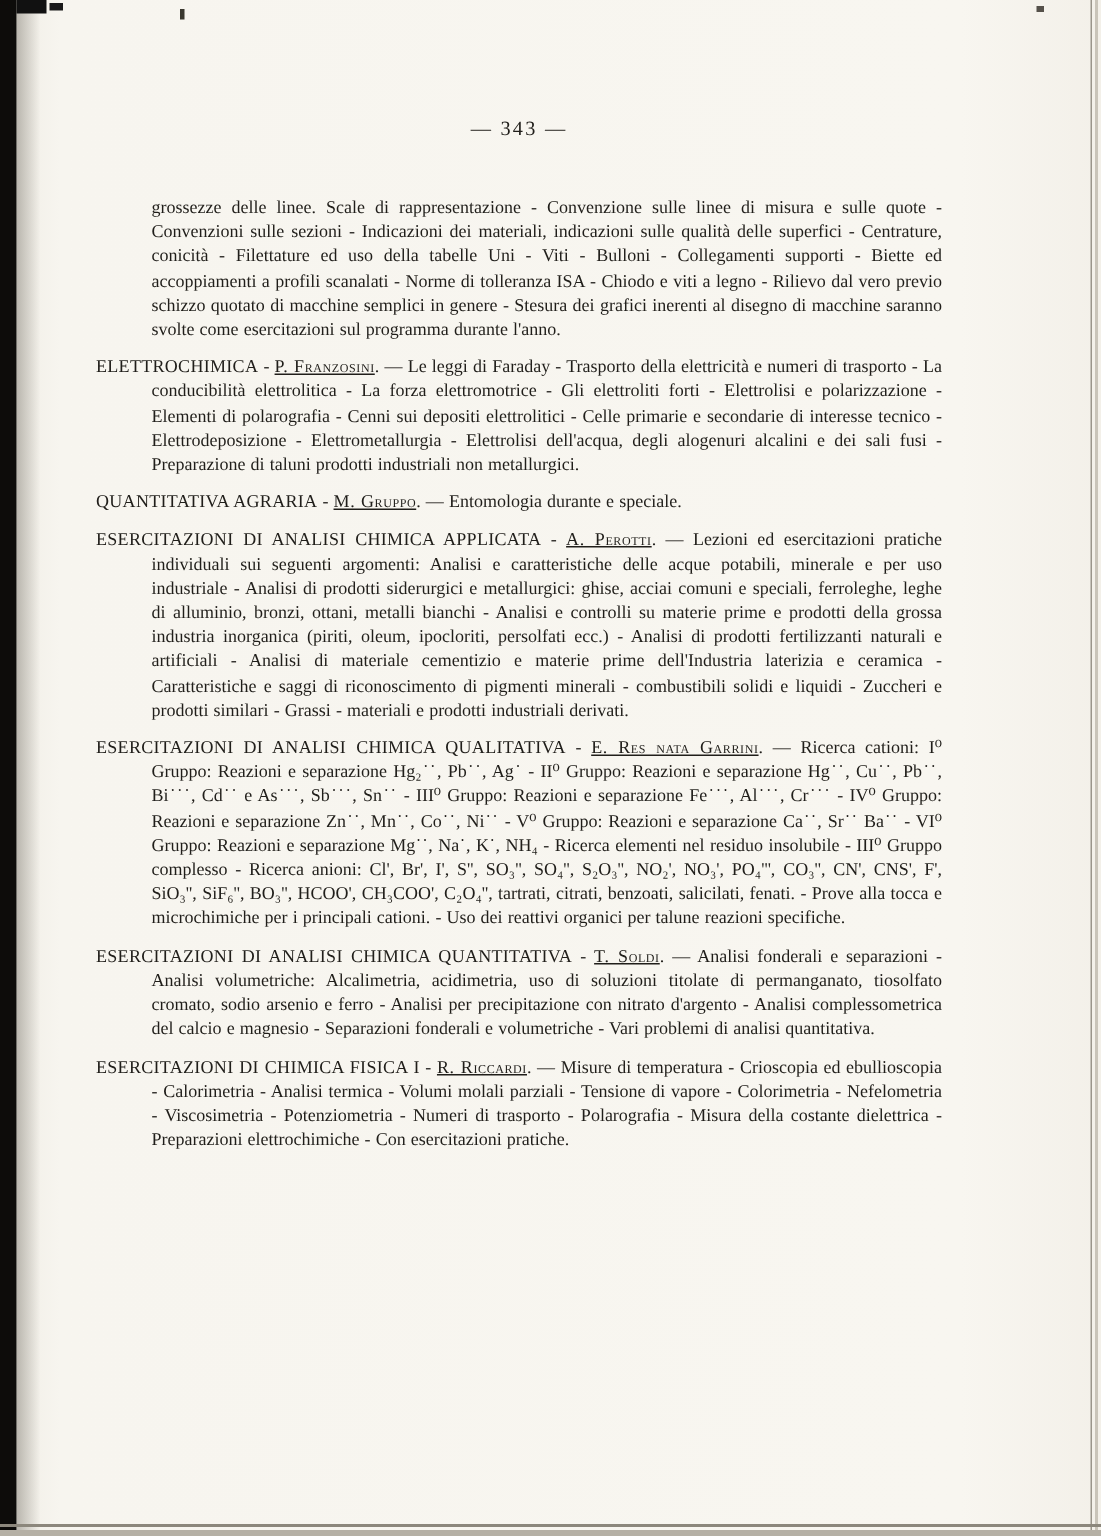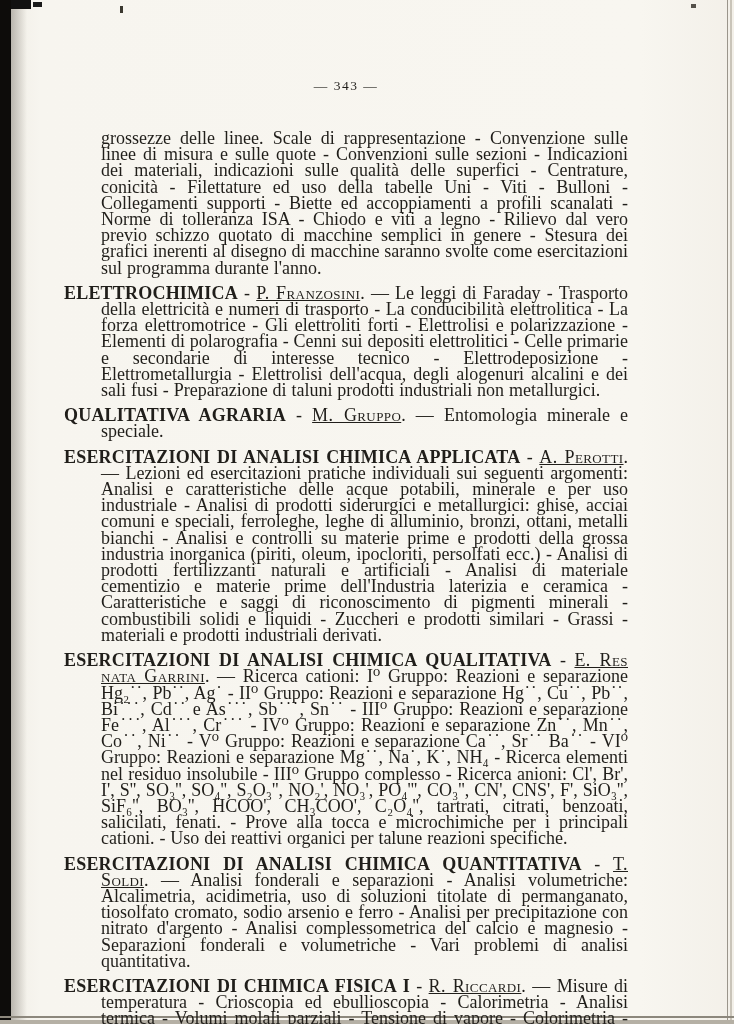--- a/index.html
+++ b/index.html
@@ -30,28 +30,28 @@
     color:#201e1a;
   }
   .pagenum{
     text-align:center;
     font-size:13.5px;
     letter-spacing:1.5px;
     margin:0 0 36px 0;
   }
   p.para{
     margin:0 0 9px 0;
-    font-size:18px;
+    font-size:12px;
     line-height:16.2px;
     text-align:justify;
     word-spacing:0.4px;
   }
   p.cont{padding-left:37px;}
   p.entry{padding-left:37px;text-indent:-37px;}
-  .title{font-weight:bold;letter-spacing:0.2px;}
+  .title{font-weight:normal;letter-spacing:0.2px;}
   .author{font-variant:small-caps;letter-spacing:0.4px;text-decoration:underline;}
 </style>
 </head>
 <body>
 
 <div class="page">
 
   <div class="scan-left-bar"></div>
   <div class="scan-left-shadow"></div>
   <div class="scan-corner-a"></div>
@@ -64,21 +64,21 @@
   <div class="scan-bottom-dark"></div>
 
   <div class="content">
 
     <div class="pagenum">— 343 —</div>
 
     <p class="para cont"><span>grossezze delle linee. Scale di rappresentazione - Convenzione sulle linee di misura e sulle quote - Convenzioni sulle sezioni - Indicazioni dei materiali, indicazioni sulle qualità delle superfici - Centrature, conicità - Filettature ed uso della tabelle Uni - Viti - Bulloni - Collegamenti supporti - Biette ed accoppiamenti a profili scanalati - Norme di tolleranza ISA - Chiodo e viti a legno - Rilievo dal vero previo schizzo quotato di macchine semplici in genere - Stesura dei grafici inerenti al disegno di macchine saranno svolte come esercitazioni sul programma durante l'anno.</span></p>
 
     <p class="para entry"><span class="title">ELETTROCHIMICA</span><span> - </span><span class="author">P. Franzosini</span><span>. — </span><span>Le leggi di Faraday - Trasporto della elettricità e numeri di trasporto - La conducibilità elettrolitica - La forza elettromotrice - Gli elettroliti forti - Elettrolisi e polarizzazione - Elementi di polarografia - Cenni sui depositi elettrolitici - Celle primarie e secondarie di interesse tecnico - Elettrodeposizione - Elettrometallurgia - Elettrolisi dell'acqua, degli alogenuri alcalini e dei sali fusi - Preparazione di taluni prodotti industriali non metallurgici.</span></p>
 
-    <p class="para entry"><span class="title">QUALITATIVA AGRARIA</span><span> - </span><span class="author">M. Gruppo</span><span>. — </span><span>Entomologia minerale e speciale.</span></p>
+    <p class="para entry"><span class="title">QUANTITATIVA AGRARIA</span><span> - </span><span class="author">M. Gruppo</span><span>. — </span><span>Entomologia durante e speciale.</span></p>
 
     <p class="para entry"><span class="title">ESERCITAZIONI DI ANALISI CHIMICA APPLICATA</span><span> - </span><span class="author">A. Perotti</span><span>. — </span><span>Lezioni ed esercitazioni pratiche individuali sui seguenti argomenti: Analisi e caratteristiche delle acque potabili, minerale e per uso industriale - Analisi di prodotti siderurgici e metallurgici: ghise, acciai comuni e speciali, ferroleghe, leghe di alluminio, bronzi, ottani, metalli bianchi - Analisi e controlli su materie prime e prodotti della grossa industria inorganica (piriti, oleum, ipocloriti, persolfati ecc.) - Analisi di prodotti fertilizzanti naturali e artificiali - Analisi di materiale cementizio e materie prime dell'Industria laterizia e ceramica - Caratteristiche e saggi di riconoscimento di pigmenti minerali - combustibili solidi e liquidi - Zuccheri e prodotti similari - Grassi - materiali e prodotti industriali derivati.</span></p>
 
     <p class="para entry"><span class="title">ESERCITAZIONI DI ANALISI CHIMICA QUALITATIVA</span><span> - </span><span class="author">E. Res nata Garrini</span><span>. — </span><span>Ricerca cationi: I⁰ Gruppo: Reazioni e separazione Hg₂˙˙, Pb˙˙, Ag˙ - II⁰ Gruppo: Reazioni e separazione Hg˙˙, Cu˙˙, Pb˙˙, Bi˙˙˙, Cd˙˙ e As˙˙˙, Sb˙˙˙, Sn˙˙ - III⁰ Gruppo: Reazioni e separazione Fe˙˙˙, Al˙˙˙, Cr˙˙˙ - IV⁰ Gruppo: Reazioni e separazione Zn˙˙, Mn˙˙, Co˙˙, Ni˙˙ - V⁰ Gruppo: Reazioni e separazione Ca˙˙, Sr˙˙ Ba˙˙ - VI⁰ Gruppo: Reazioni e separazione Mg˙˙, Na˙, K˙, NH₄ - Ricerca elementi nel residuo insolubile - III⁰ Gruppo complesso - Ricerca anioni: Cl', Br', I', S'', SO₃'', SO₄'', S₂O₃'', NO₂', NO₃', PO₄''', CO₃'', CN', CNS', F', SiO₃'', SiF₆'', BO₃'', HCOO', CH₃COO', C₂O₄'', tartrati, citrati, benzoati, salicilati, fenati. - Prove alla tocca e microchimiche per i principali cationi. - Uso dei reattivi organici per talune reazioni specifiche.</span></p>
 
     <p class="para entry"><span class="title">ESERCITAZIONI DI ANALISI CHIMICA QUANTITATIVA</span><span> - </span><span class="author">T. Soldi</span><span>. — </span><span>Analisi fonderali e separazioni - Analisi volumetriche: Alcalimetria, acidimetria, uso di soluzioni titolate di permanganato, tiosolfato cromato, sodio arsenio e ferro - Analisi per precipitazione con nitrato d'argento - Analisi complessometrica del calcio e magnesio - Separazioni fonderali e volumetriche - Vari problemi di analisi quantitativa.</span></p>
 
     <p class="para entry"><span class="title">ESERCITAZIONI DI CHIMICA FISICA I</span><span> - </span><span class="author">R. Riccardi</span><span>. — </span><span>Misure di temperatura - Crioscopia ed ebullioscopia - Calorimetria - Analisi termica - Volumi molali parziali - Tensione di vapore - Colorimetria - Nefelometria - Viscosimetria - Potenziometria - Numeri di trasporto - Polarografia - Misura della costante dielettrica - Preparazioni elettrochimiche - Con esercitazioni pratiche.</span></p>
 
   </div>

